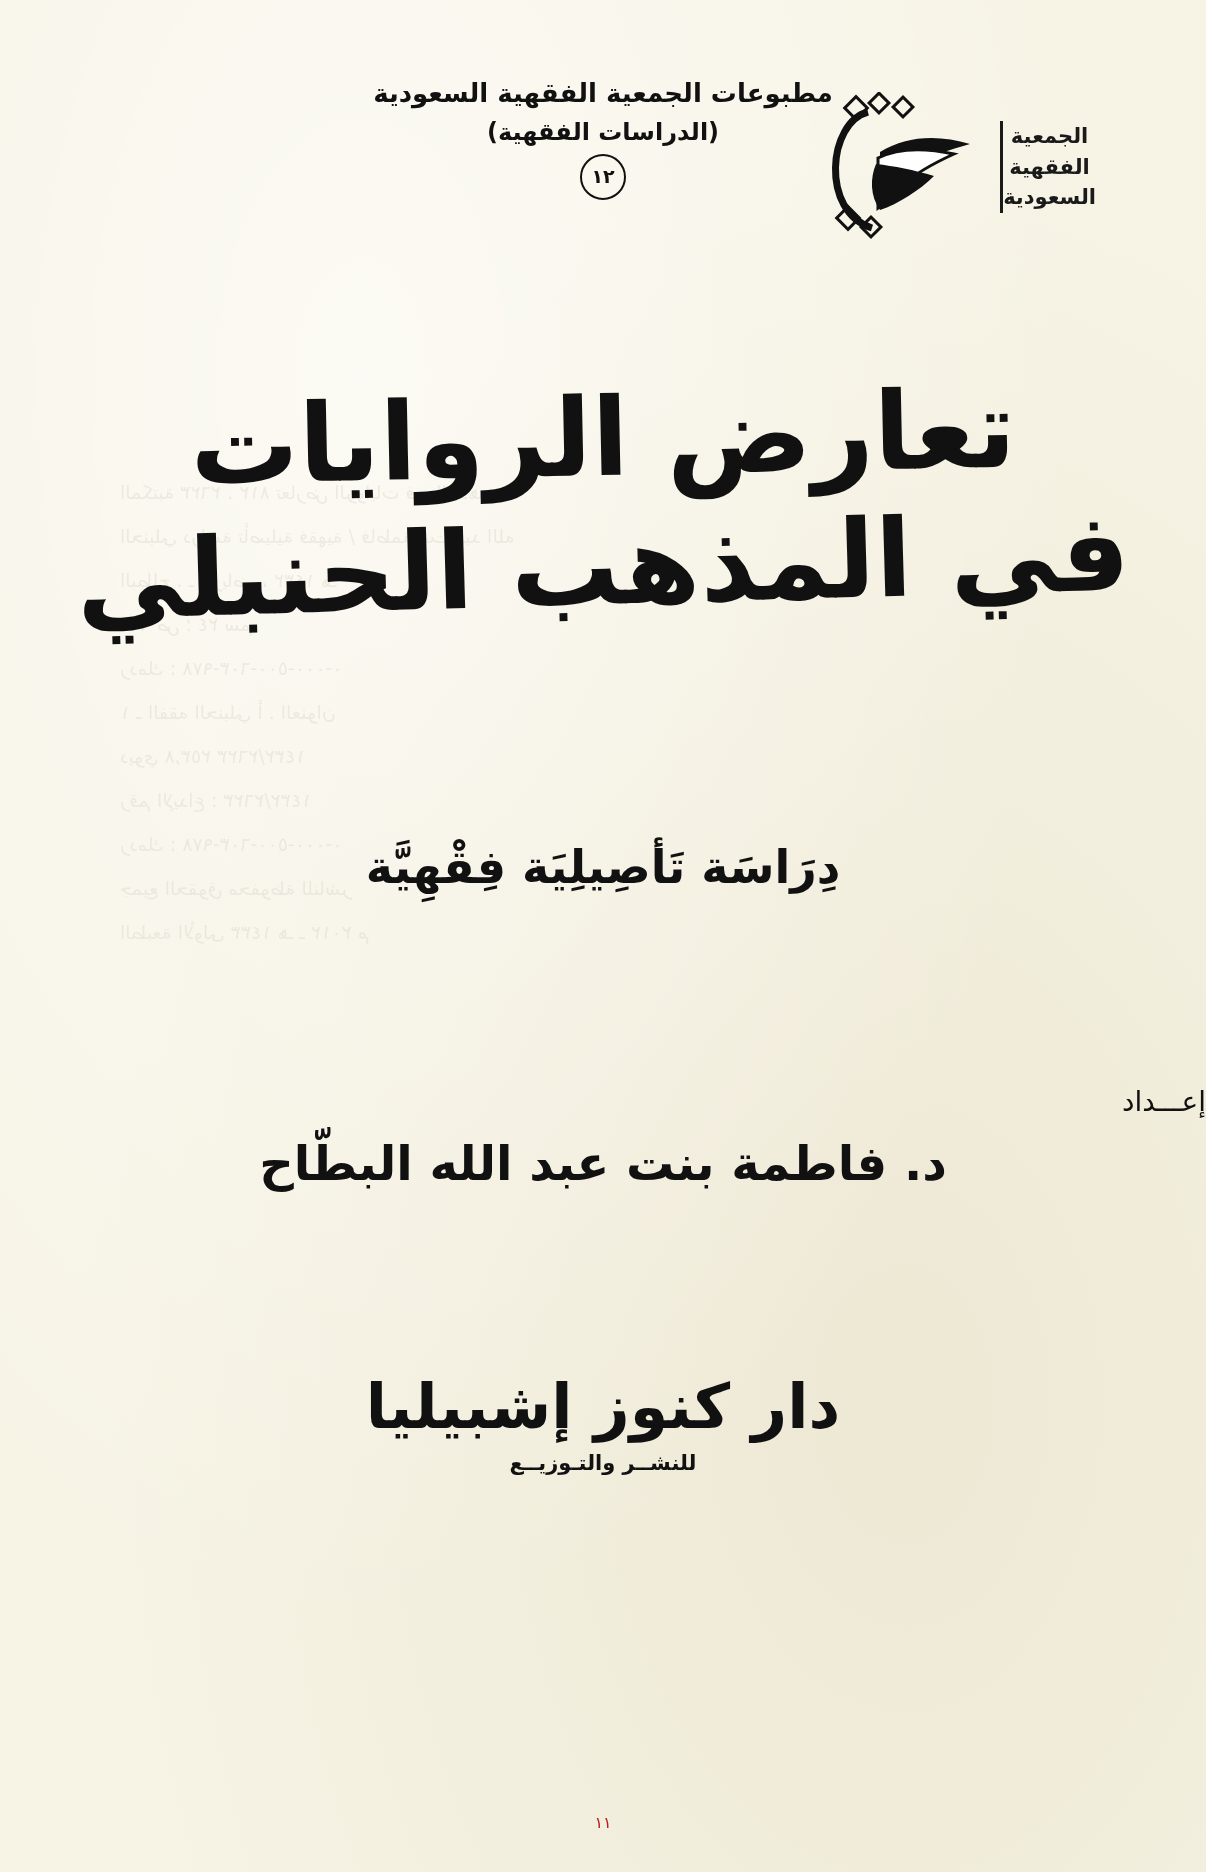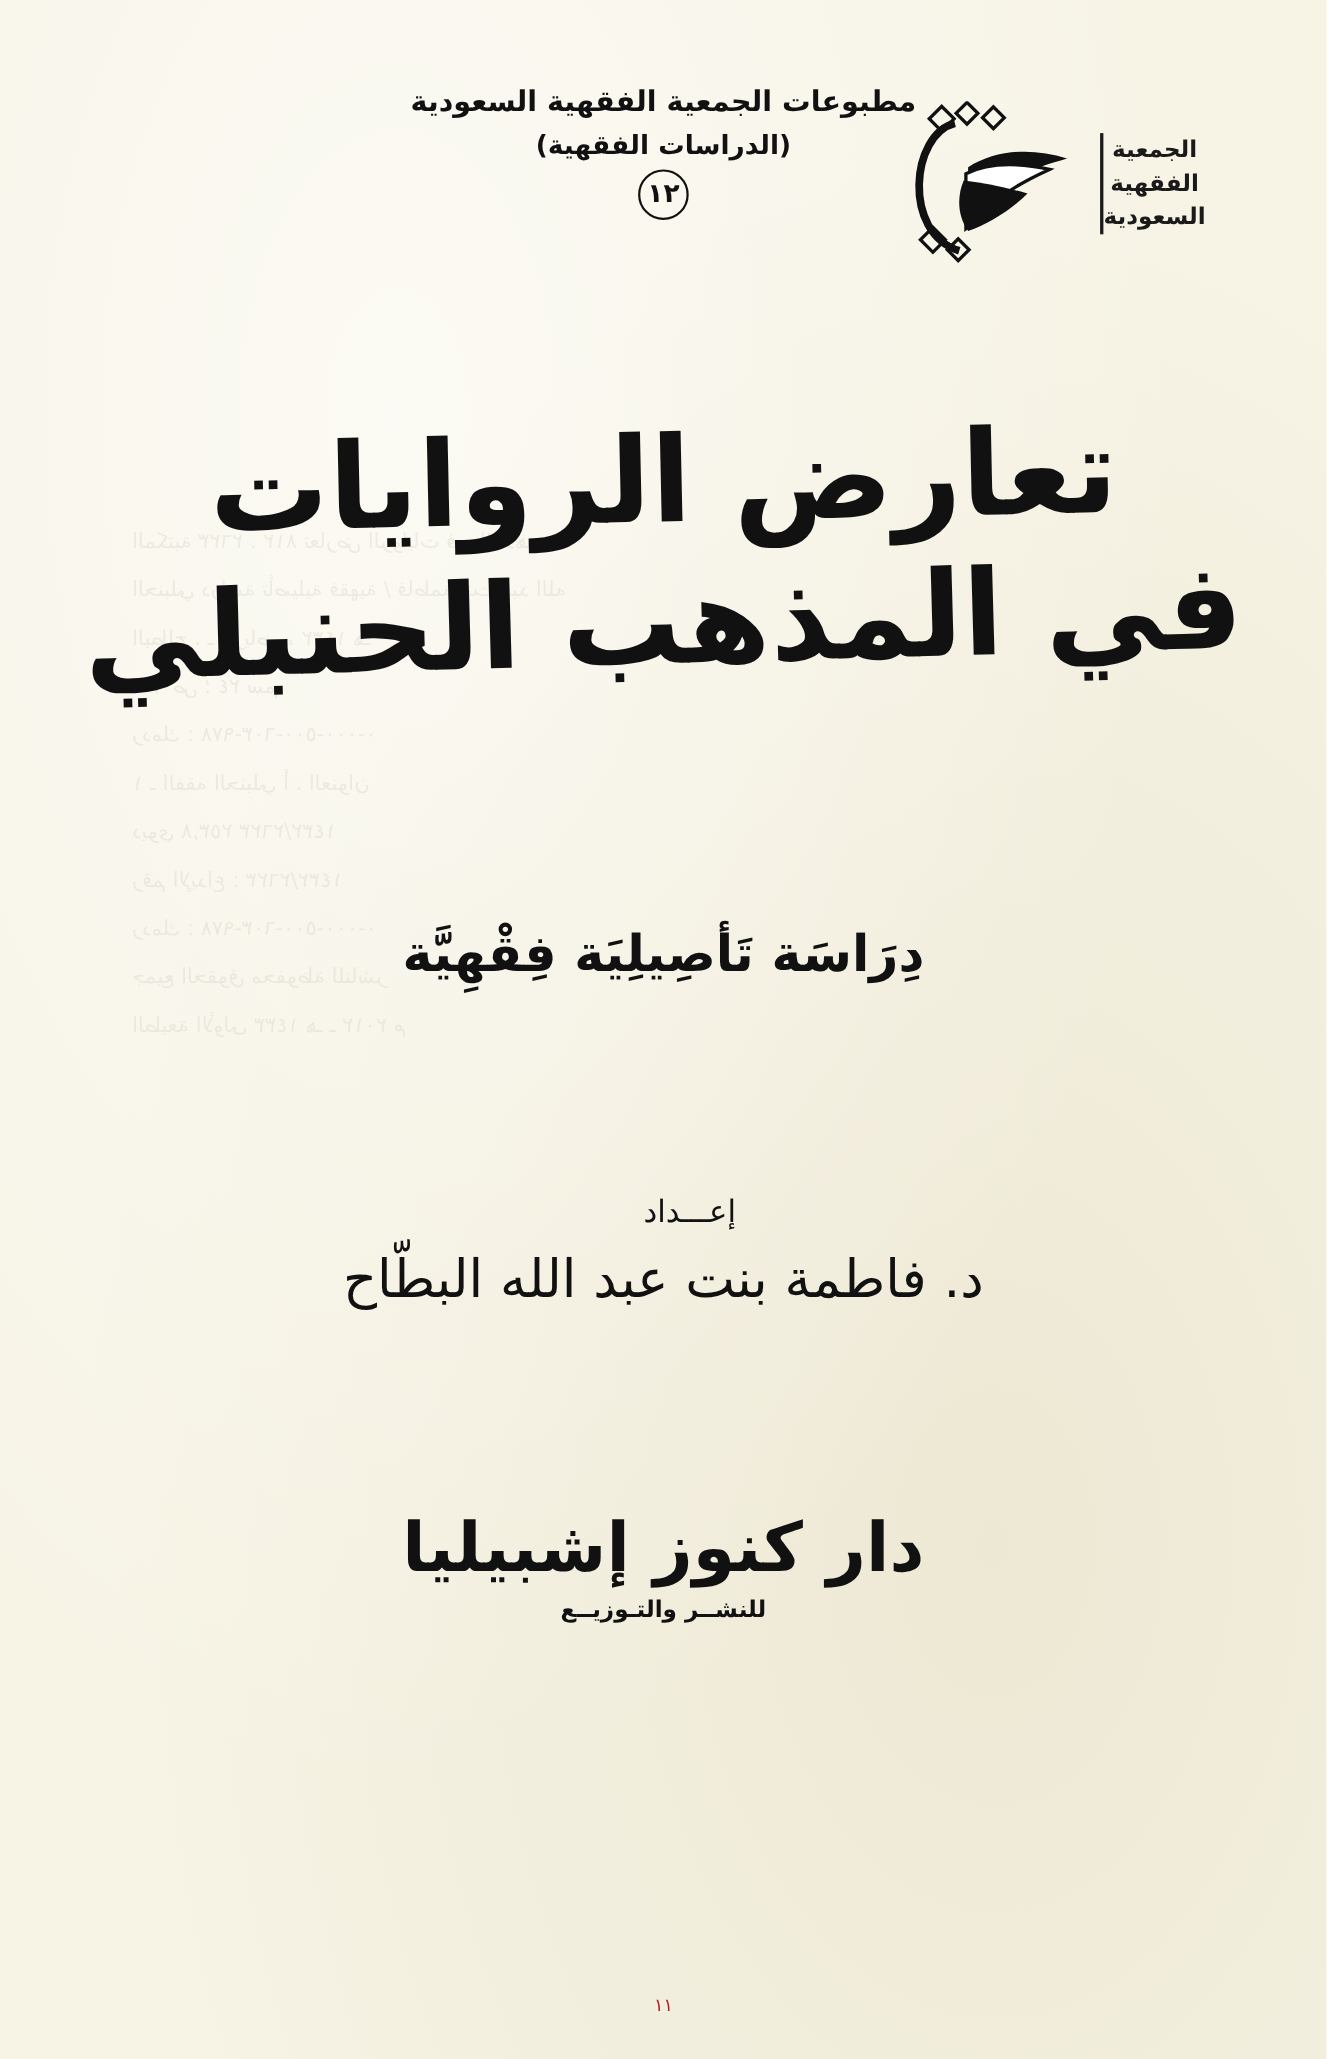--- a/index.html
+++ b/index.html
@@ -99,21 +99,21 @@
     color: #111;
     font-weight: bold;
     margin-top: 10px;
   }
   .series-number {
     margin: 8px auto 0;
     width: 42px;
     height: 42px;
     border: 2px solid #111;
     border-radius: 50%;
-    font-size: 24px;
+    font-size: 19px;
     line-height: 40px;
     color: #111;
     font-weight: bold;
   }
 
   
   .title-wrap {
     position: absolute;
     top: 370px;
     left: 0;
@@ -147,35 +147,35 @@
     color: #111;
     font-weight: bold;
   }
 
   
   .prepared-label {
     position: absolute;
     top: 1085px;
     left: 0;
     right: 0;
-    text-align: center;
+    text-align: right;
     font-size: 28px;
     color: #111;
     letter-spacing: 6px;
     padding-left: 48px;
   }
   .author-name {
     position: absolute;
     top: 1135px;
     left: 0;
     right: 0;
     text-align: center;
     font-size: 48px;
     color: #111;
-    font-weight: normal;
+    font-weight: bold;
   }
 
   
   .publisher {
     position: absolute;
     top: 1370px;
     left: 0;
     right: 0;
     text-align: center;
   }

